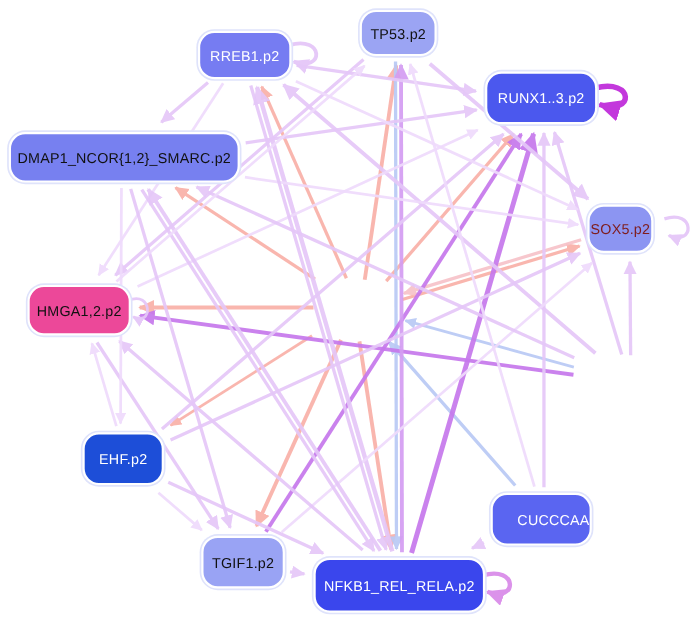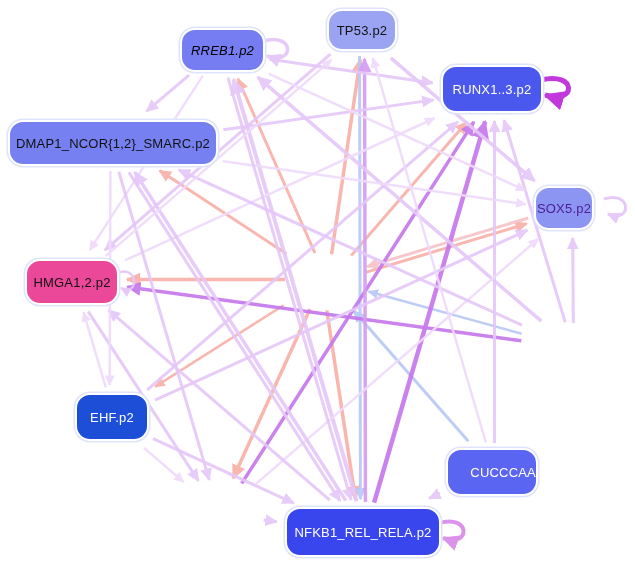--- a/index.html
+++ b/index.html
@@ -120,38 +120,41 @@
         <path d="M 541 80 C 577 71, 577 105, 545 95" fill="none" stroke="#c02edb" stroke-width="5" opacity="0.95" marker-end="url(#arrow-magenta)"></path>
         <path d="M 604 199 C 632 190, 632 224, 608 214" fill="none" stroke="#e5c7f8" stroke-width="3" opacity="0.95" marker-end="url(#arrow-lavender)"></path>
         <path d="M 117 273 C 139 264, 139 298, 121 288" fill="none" stroke="#e5c7f8" stroke-width="2.5" opacity="0.95" marker-end="url(#arrow-lavender)"></path>
         <path d="M 439 523 C 471 514, 471 548, 443 538" fill="none" stroke="#da8de9" stroke-width="4" opacity="0.95" marker-end="url(#arrow-orchid)"></path>
       </g>
   </svg>
   <div id="nodes-layer">
       <div class="node" style="left: 327px; top: 9px; width: 70px; height: 42px; background: rgb(155, 164, 243); color: rgb(17, 17, 17);">
         <span>TP53.p2</span>
       </div>
-      <div class="node" style="left: 180px; top: 28px; width: 85px; height: 44px; background: rgb(118, 124, 242); color: #000000; font-style: italic;">
+      <div class="node" style="left: 180px; top: 28px; width: 85px; height: 44px; background: rgb(118, 124, 242); color: #ffffff;">
         <span>RREB1.p2</span>
       </div>
       <div class="node" style="left: 441px; top: 65px; width: 102px; height: 48px; background: rgb(75, 88, 238); color: rgb(255, 255, 255);">
         <span>RUNX1..3.p2</span>
       </div>
       <div class="node" style="left: 8px; top: 120px; width: 210px; height: 46px; background: rgb(119, 128, 240); color: rgb(17, 17, 17);">
         <span>DMAP1_NCOR{1,2}_SMARC.p2</span>
       </div>
-      <div class="node" style="left: 534px; top: 186px; width: 60px; height: 44px; background: rgb(140, 149, 242); color: #4c1d95;">
+      <div class="node" style="left: 534px; top: 186px; width: 60px; height: 44px; background: rgb(140, 149, 242); color: #7f1d1d;">
         <span>SOX5.p2</span>
       </div>
       <div class="node" style="left: 25px; top: 259px; width: 94px; height: 46px; background: #ec4899; color: rgb(17, 17, 17);">
         <span>HMGA1,2.p2</span>
       </div>
       <div class="node" style="left: 75px; top: 393px; width: 74px; height: 48px; background: #1d4ed8; color: rgb(255, 255, 255);">
         <span>EHF.p2</span>
       </div>
       <div class="node" style="left: 446px; top: 448px; width: 92px; height: 48px; background: rgb(90, 101, 241); color: rgb(255, 255, 255); justify-content: flex-end;">
         <span>CUCCCAA</span>
       </div>
+      <div class="node" style="left: 183px; top: 487px; width: 76px; height: 48px; background: rgb(153, 163, 244); color: rgb(17, 17, 17);">
+        <span>TGIF1.p2</span>
+      </div>
       <div class="node" style="left: 285px; top: 507px; width: 156px; height: 50px; background: rgb(58, 70, 237); color: rgb(255, 255, 255);">
         <span>NFKB1_REL_RELA.p2</span>
       </div>
     </div>
 </div>
 
 </body></html>

